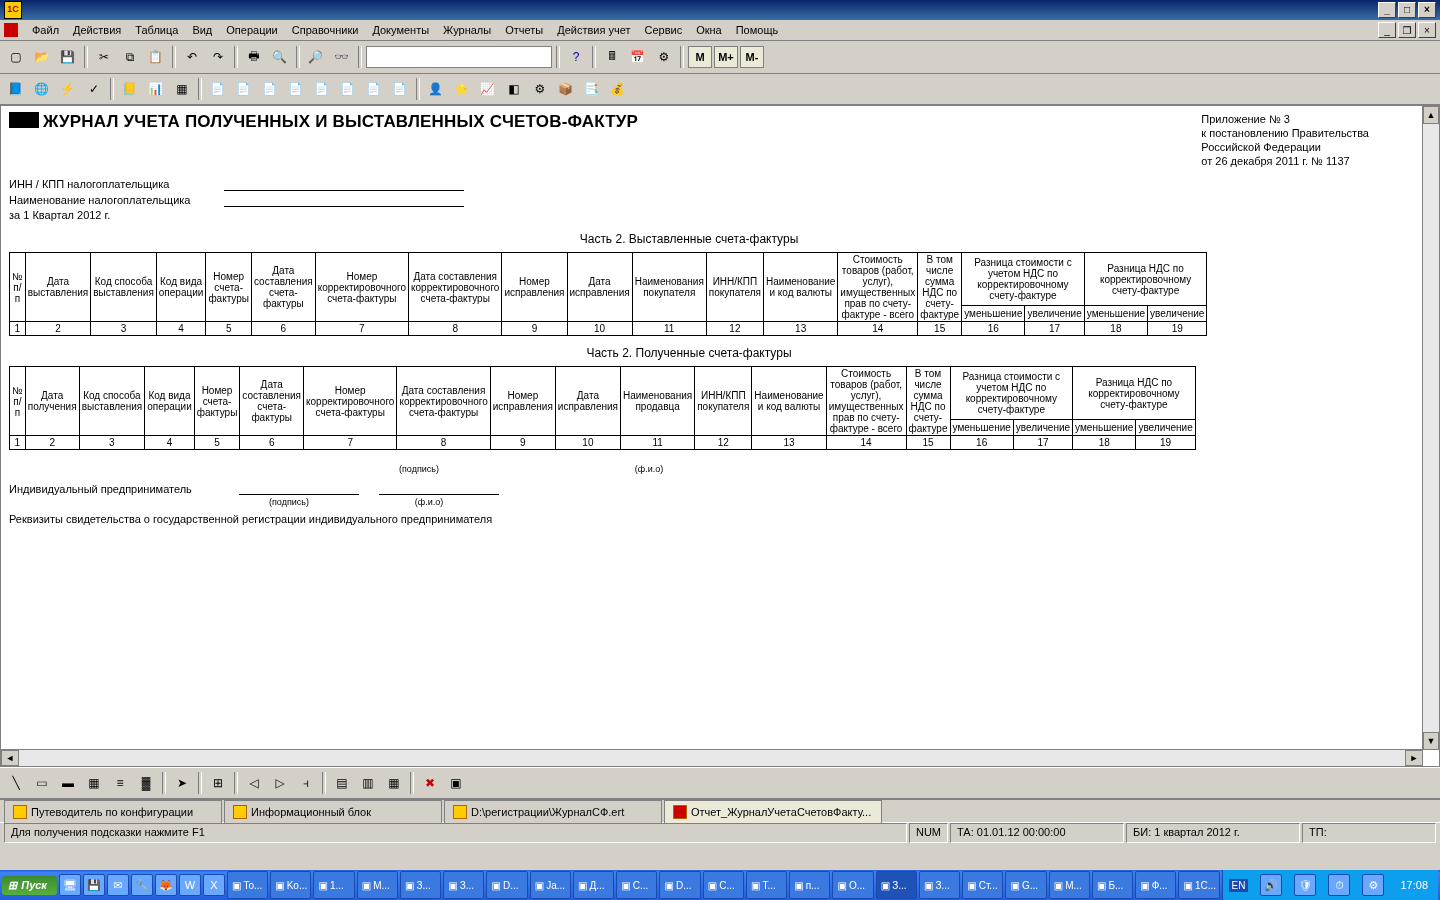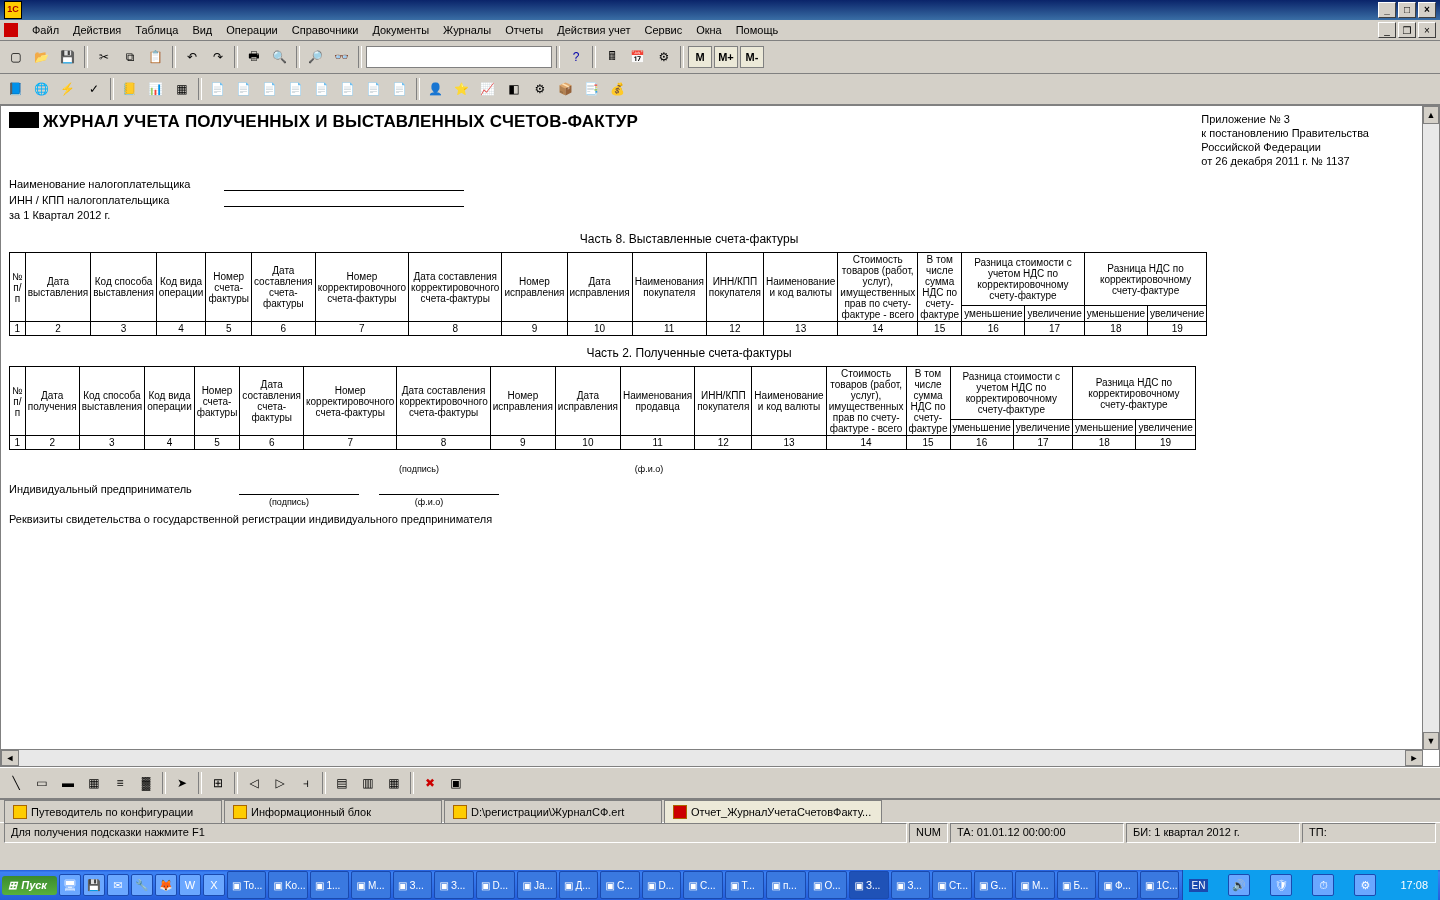--- a/index.html
+++ b/index.html
@@ -40,21 +40,21 @@
 .doctab{border:1px solid #808080;border-bottom:none;background:#d4d0c8;padding:2px 8px;font-size:11px;margin-right:2px;display:flex;align-items:center;gap:4px;min-width:200px;height:18px;}
 .doctab.active{background:#ece9d8;}
 .doctab .dicon{width:12px;height:12px;background:#fc0;border:1px solid #a60;}
 .tool2{background:#d4d0c8;border-top:1px solid #fff;border-bottom:1px solid #808080;height:26px;display:flex;align-items:center;padding:2px 4px;gap:2px;}
 .taskbar{position:fixed;bottom:0;left:0;right:0;height:30px;background:linear-gradient(#245edb,#3c81f3 8%,#245edb);display:flex;align-items:center;padding:0 2px;gap:2px;font-size:11px;color:#fff;}
 .startbtn{background:linear-gradient(#3c8b2e,#57b03e);border-radius:3px;padding:3px 10px 3px 6px;font-weight:bold;font-style:italic;display:flex;align-items:center;gap:4px;color:#fff;}
 .ql,.tt{width:20px;height:20px;background:#6aa7ff;border:1px solid #1a4aaf;border-radius:2px;display:inline-flex;align-items:center;justify-content:center;font-size:11px;}
 .tasks{display:flex;gap:2px;flex:1;overflow:hidden;}
 .taskbtn{background:#3a79e0;border:1px solid #1a4aaf;border-radius:2px;padding:2px 4px;width:52px;height:22px;overflow:hidden;white-space:nowrap;text-overflow:ellipsis;display:flex;align-items:center;gap:2px;font-size:10px;}
 .taskbtn.active{background:#1f52b7;}
-.tray{background:#0d9eee;padding:2px 6px;display:flex;align-items:center;gap:20px;border-left:1px solid #1a4aaf;height:26px;}
+.tray{background:#0d9eee;padding:2px 6px;display:flex;align-items:center;gap:12px;border-left:1px solid #1a4aaf;height:26px;}
 .clock{color:#fff;font-size:11px;padding:0 4px;}
 .lang{background:#1a4aaf;color:#fff;padding:1px 3px;font-size:10px;}
 .hscroll{height:16px;background:#d4d0c8;border-top:1px solid #808080;display:flex;}
 .hscroll .arrow{width:16px;height:14px;border:1px solid #808080;background:#d4d0c8;display:flex;align-items:center;justify-content:center;font-size:9px;}
 .hscroll .track{flex:1;background:#e8e8e8;}
 .vscroll{position:absolute;right:0;top:0;bottom:16px;width:16px;background:#d4d0c8;border-left:1px solid #808080;display:flex;flex-direction:column;}
 .vscroll .arrow{height:16px;border:1px solid #808080;background:#d4d0c8;display:flex;align-items:center;justify-content:center;font-size:9px;}
 .vscroll .track{flex:1;background:#e8e8e8;}
 .m-btn{width:22px;height:20px;border:1px solid #808080;background:#ece9d8;display:inline-flex;align-items:center;justify-content:center;font-weight:bold;font-size:11px;}
 </style>
@@ -163,33 +163,33 @@
       <div class="doc-title">ЖУРНАЛ УЧЕТА ПОЛУЧЕННЫХ И ВЫСТАВЛЕННЫХ СЧЕТОВ-ФАКТУР</div>
       <div class="annex">
         <div>Приложение № 3</div>
         <div>к постановлению Правительства</div>
         <div>Российской Федерации</div>
         <div>от 26 декабря 2011 г. № 1137</div>
       </div>
     </div>
     <div class="info-block">
       <div class="info-row">
-          <div class="info-label">Наименование налогоплательщика</div>
+          <div class="info-label">ИНН / КПП налогоплательщика</div>
           <div class="info-line"></div>
         </div>
       <div class="info-row">
-          <div class="info-label">ИНН / КПП налогоплательщика</div>
+          <div class="info-label">Наименование налогоплательщика</div>
           <div class="info-line"></div>
         </div>
       <div class="info-row">
           <div class="info-label">за 1 Квартал 2012 г.</div>
         </div>
     </div>
 
-    <div class="section-title">Часть 8. Выставленные счета-фактуры</div>
+    <div class="section-title">Часть 2. Выставленные счета-фактуры</div>
     <table class="jr">
       <tbody>
           <tr>
         <th rowspan="2" style="width:26px">№ п/п</th>
         <th rowspan="2" style="width:48px">Дата выставления</th>
         <th rowspan="2" style="width:34px">Код способа выставления</th>
         <th rowspan="2" style="width:34px">Код вида операции</th>
         <th rowspan="2" style="width:52px">Номер счета-фактуры</th>
         <th rowspan="2" style="width:52px">Дата составления счета-фактуры</th>
         <th rowspan="2" style="width:52px">Номер корректировочного счета-фактуры</th>

